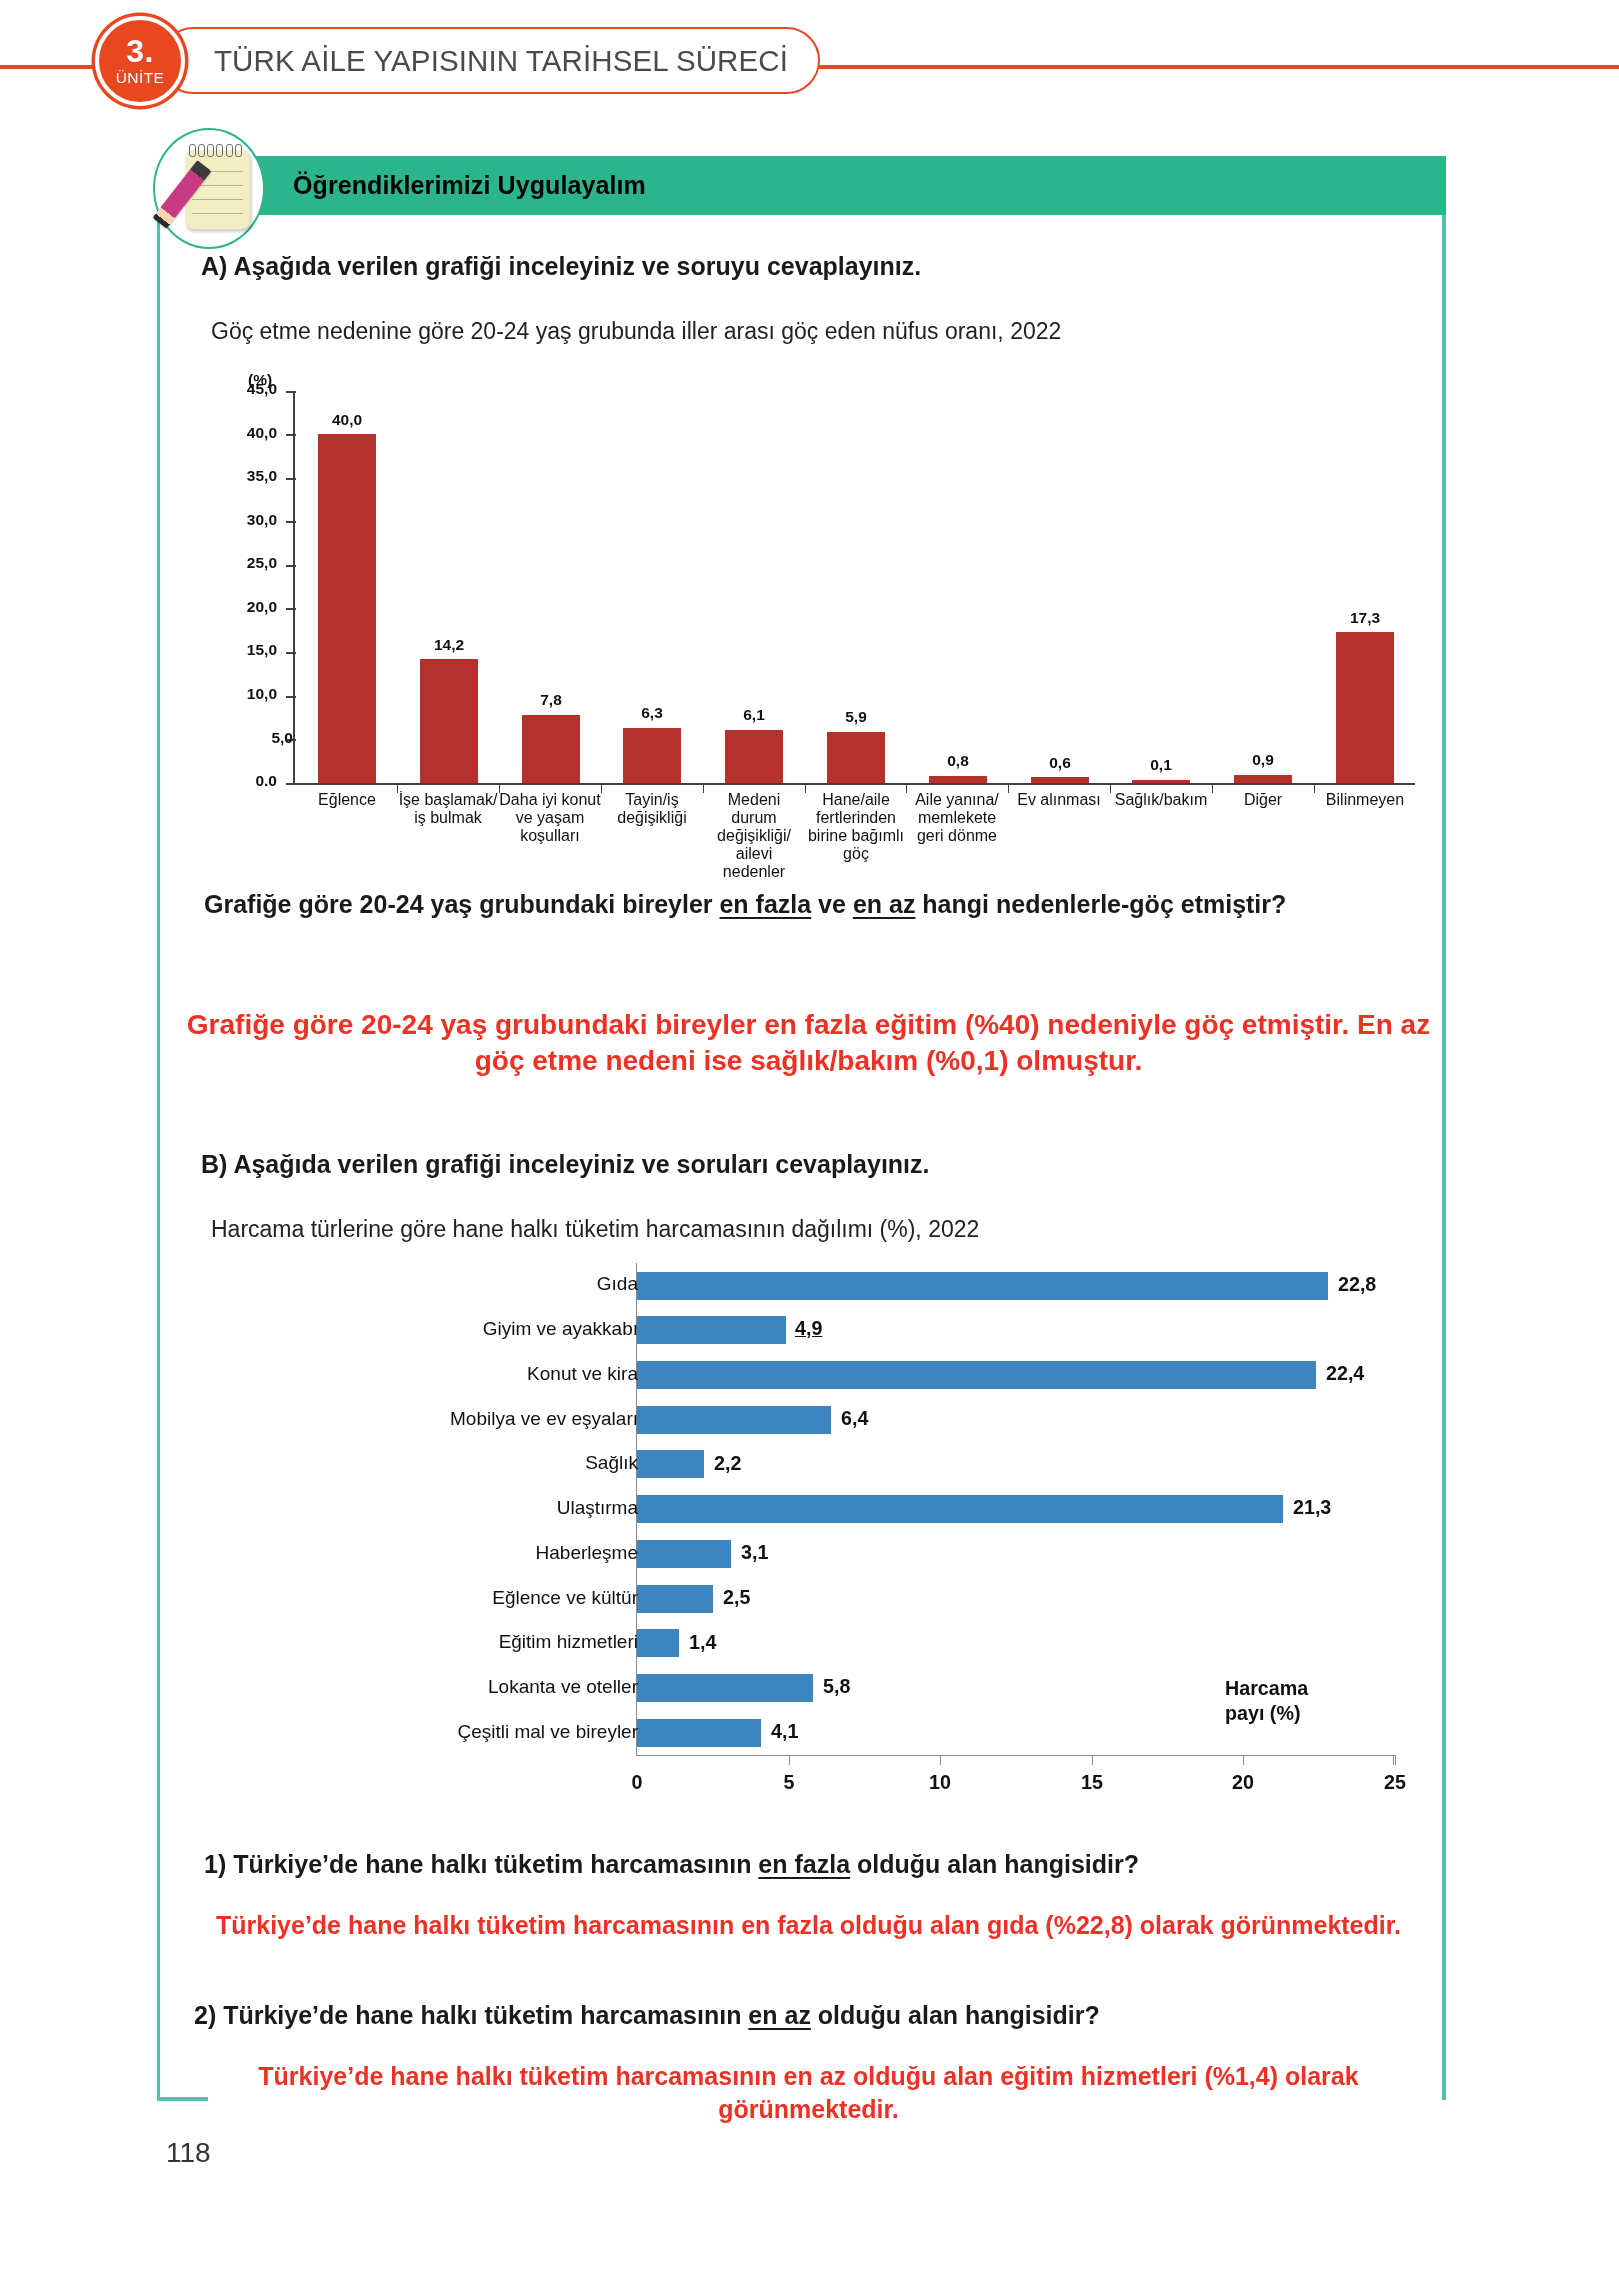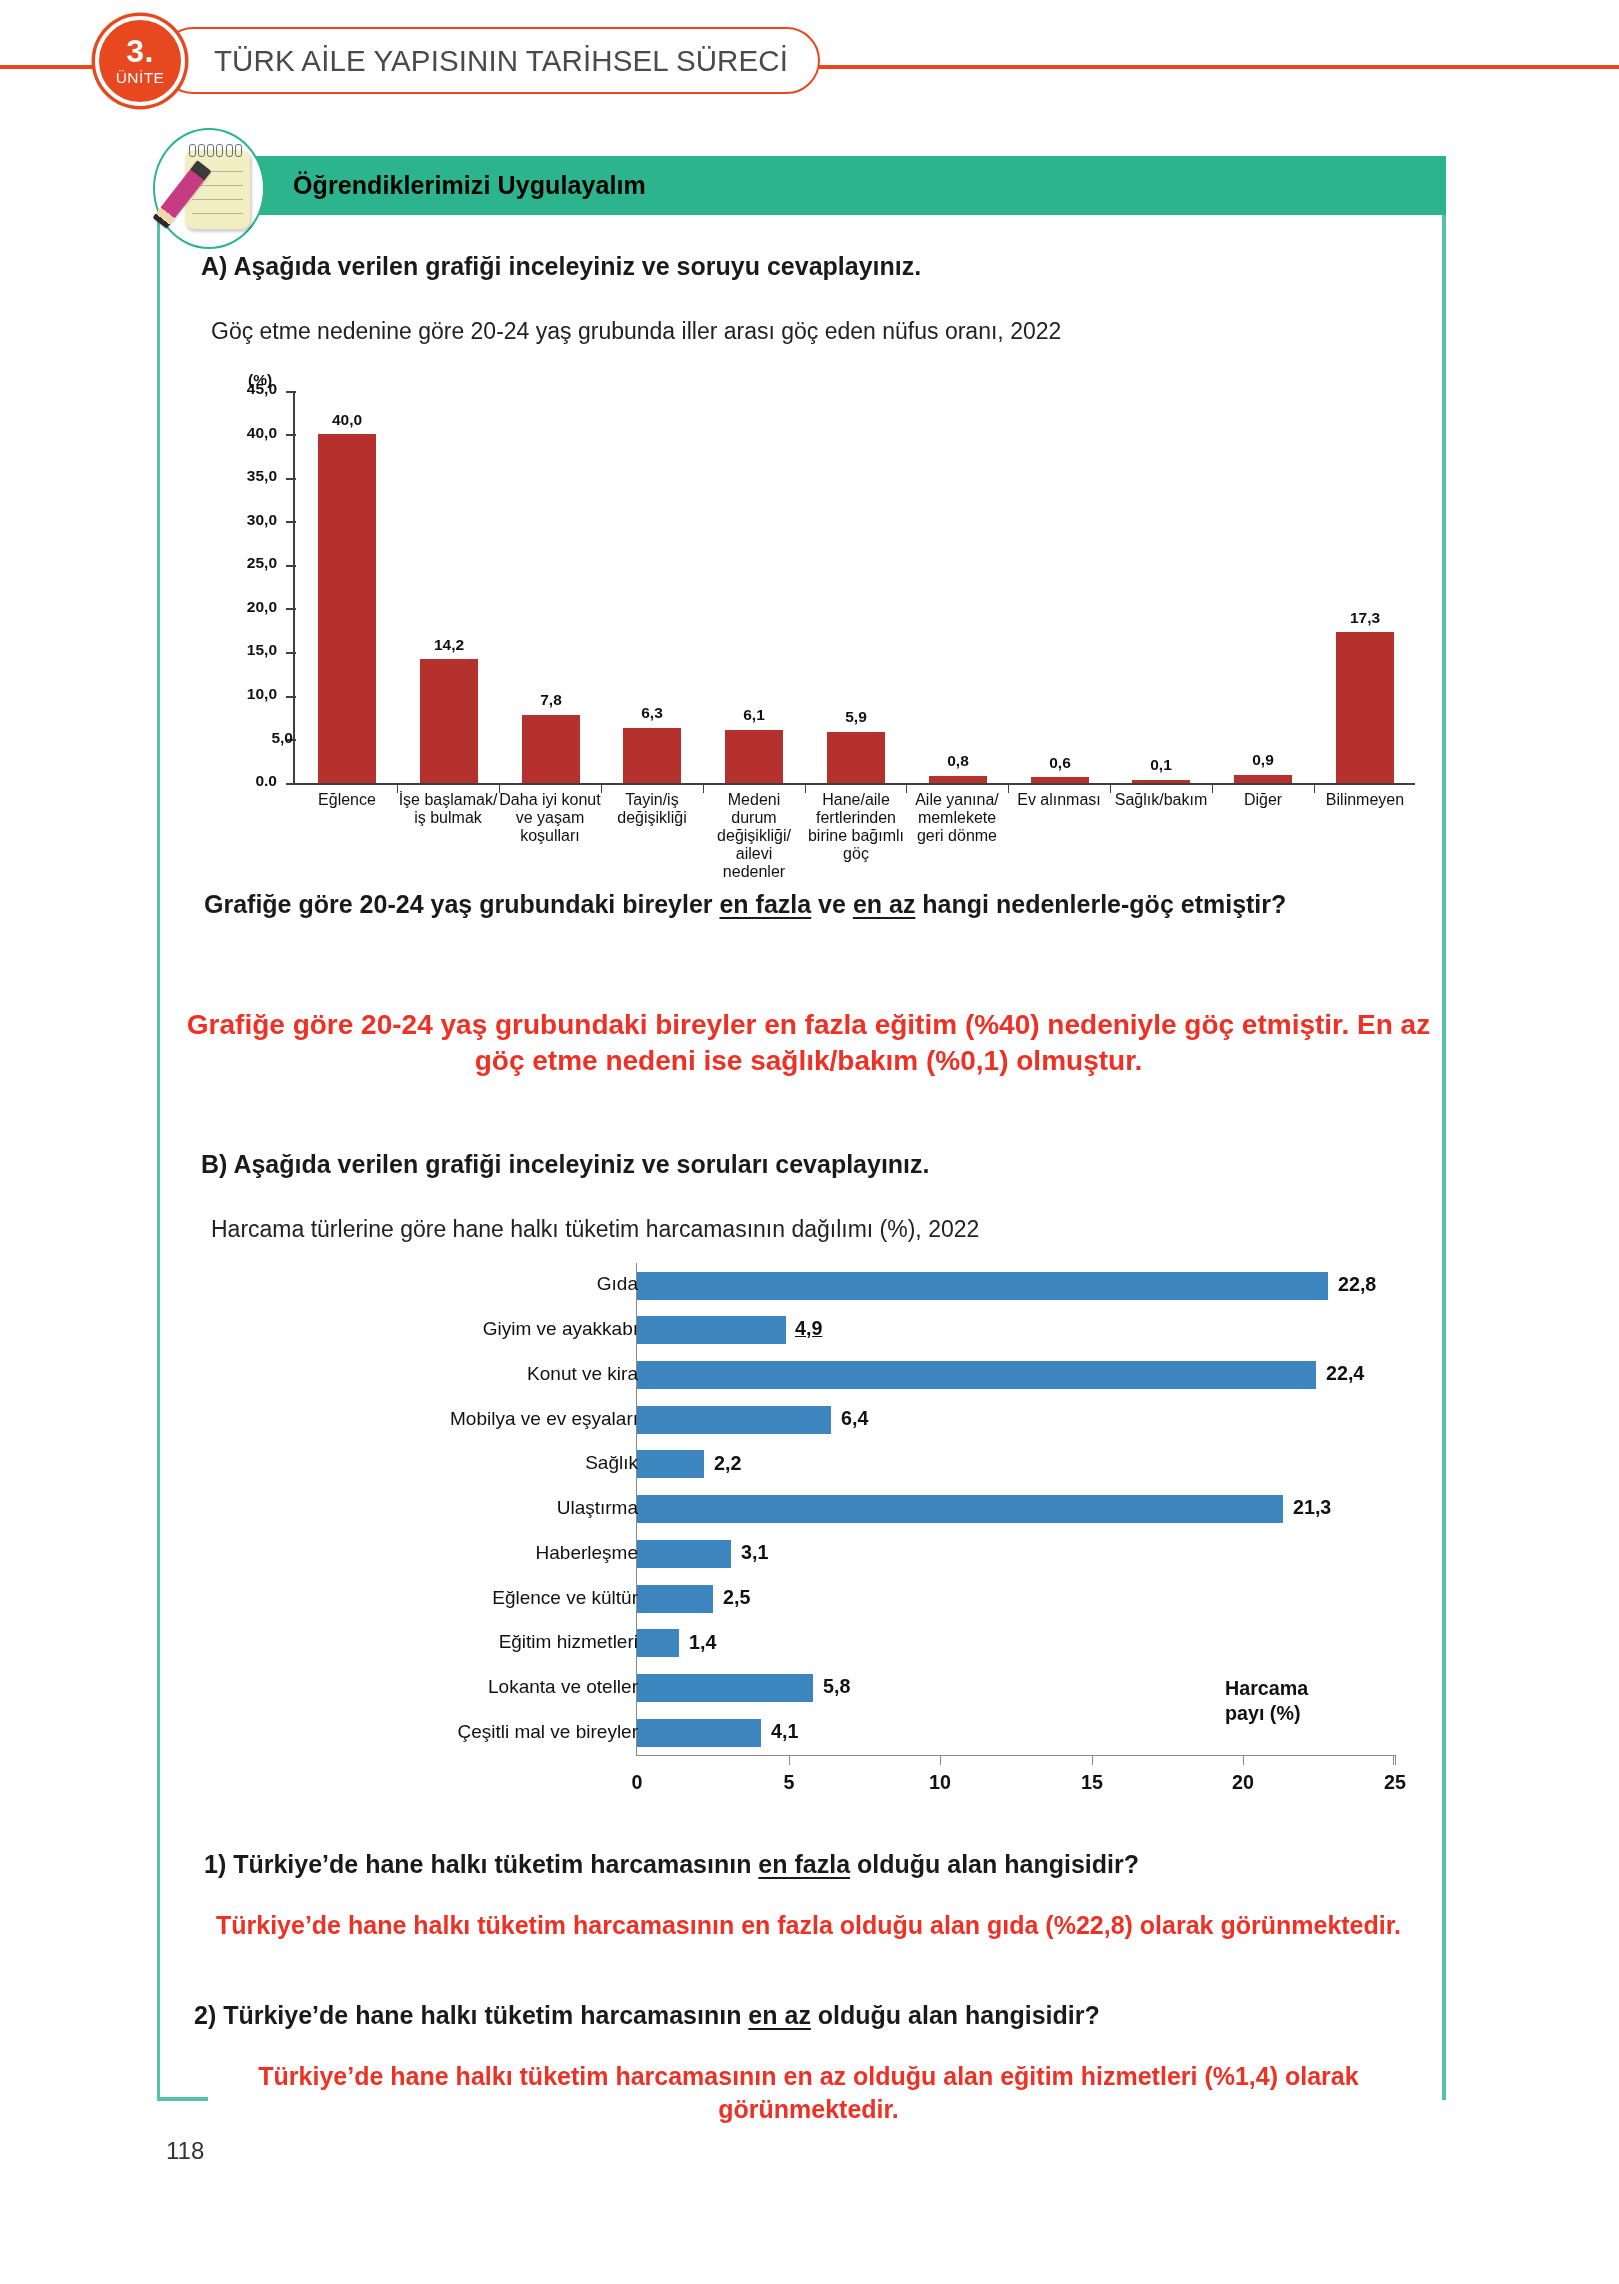--- a/index.html
+++ b/index.html
@@ -84,21 +84,21 @@
 
   .qB{position:absolute;left:201px;top:1150px;font-size:25px;font-weight:bold;}
   .chartTitle2{position:absolute;left:211px;top:1216px;font-size:23px;color:#222;}
 
   .qB1{position:absolute;left:204px;top:1850px;width:1223px;font-size:25px;font-weight:bold;}
   .ansB1{position:absolute;left:176px;top:1909px;width:1265px;font-size:25px;}
   .qB2{position:absolute;left:194px;top:2001px;width:1237px;font-size:25px;font-weight:bold;}
   .ansB2{position:absolute;left:232px;top:2060px;width:1153px;font-size:25px;}
   .qB1 u,.qB2 u{text-decoration:underline;text-underline-offset:3.5px;}
 
-  .pageno{position:absolute;left:166px;top:2137px;font-size:24px;color:#333;text-align:center;}
+  .pageno{position:absolute;left:166px;top:2137px;font-size:28px;color:#333;text-align:center;}
 
   
   .chart1{position:absolute;left:188px;top:375px;width:1237px;height:499px;}
   .c1-pct{position:absolute;left:60px;top:-4.2px;font-size:15.5px;font-weight:bold;color:#111;}
   .c1-axis{position:absolute;left:105px;top:15.5px;width:2.1px;height:394px;background:#3f3f3f;}
   .c1-xaxis{position:absolute;left:105px;top:408px;width:1122px;height:2.1px;background:#3f3f3f;}
   .c1-ytick{position:absolute;left:98px;width:9.8px;height:2.1px;background:#3f3f3f;}
   .c1-ylab{position:absolute;right:auto;font-size:15.5px;font-weight:bold;color:#111;text-align:right;width:65px;}
   .c1-plot{position:absolute;left:108px;top:15.5px;width:1120px;height:392px;}
   .c1-col{position:absolute;bottom:0;top:0;}

